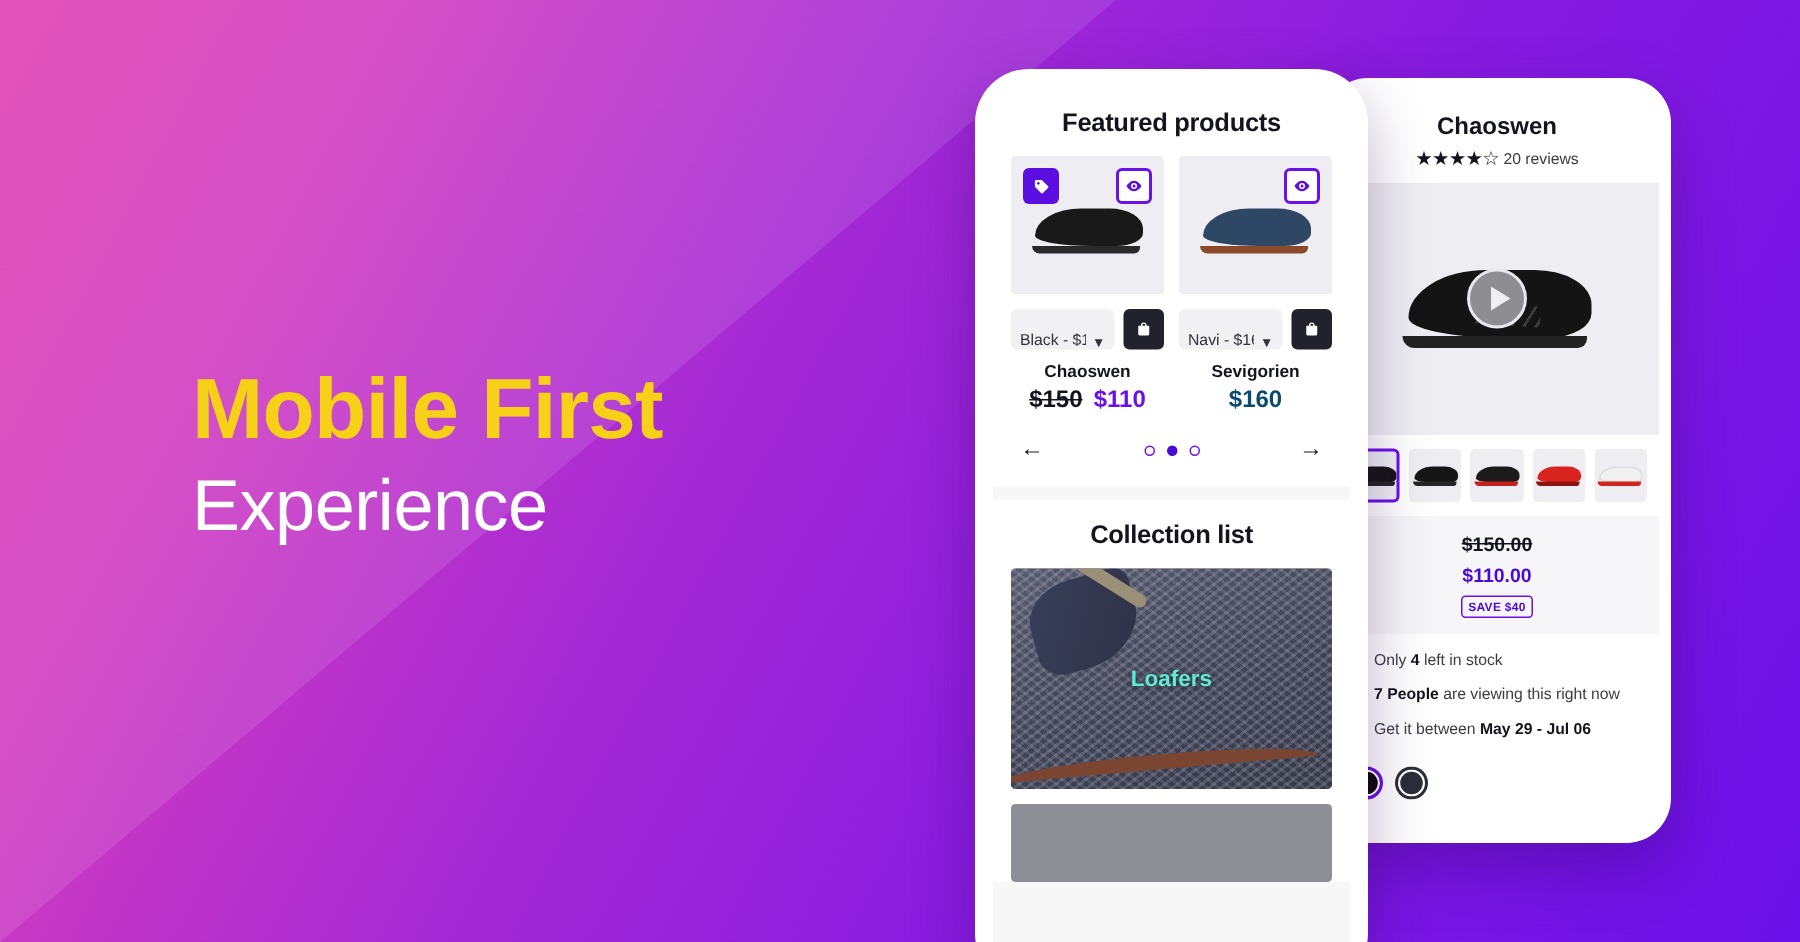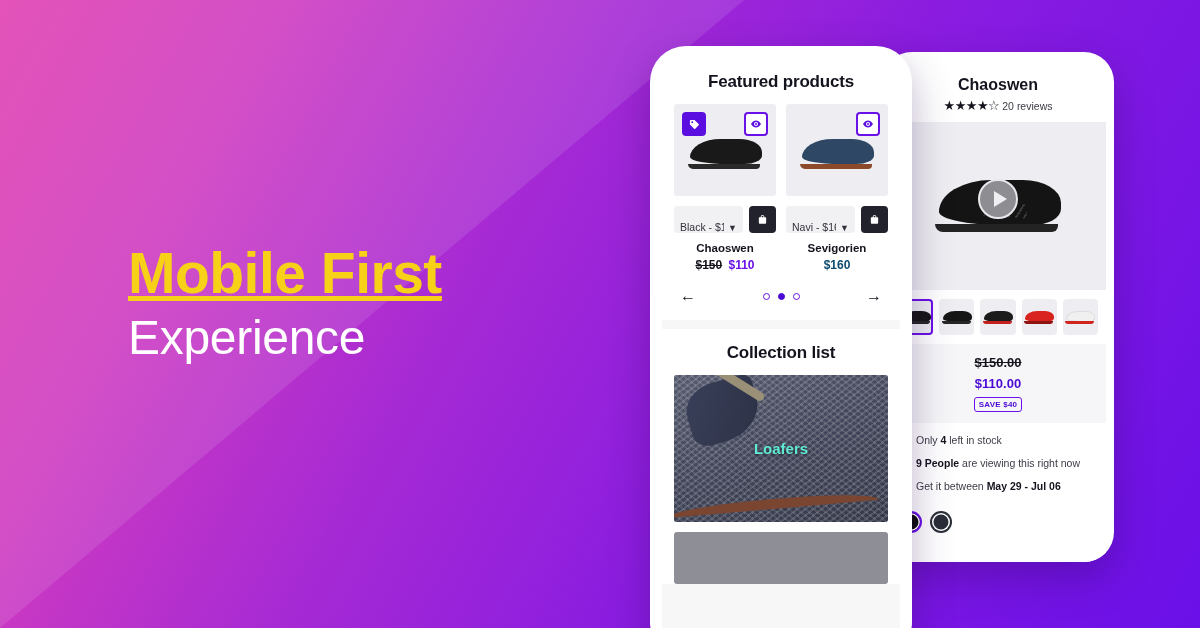--- a/index.html
+++ b/index.html
@@ -26,21 +26,20 @@
     position: absolute;
     left: 128px; top: 245px;
     width: 470px;
   }
   .headline h1 {
     font-size: 57px;
     line-height: 1.0;
     font-weight: 700;
     color: #f7d117;
     letter-spacing: -0.5px;
-    text-decoration: underline;
   }
   .headline h2 {
     margin-top: 12px;
     font-size: 48px;
     line-height: 1.0;
     font-weight: 400;
     color: #ffffff;
     letter-spacing: -0.3px;
   }
 
@@ -166,21 +165,21 @@
 
   .prod-name {
     text-align: center;
     font-size: 11.5px;
     font-weight: 700;
     color: #14141e;
     margin-top: 9px;
   }
   .prod-price {
     text-align: center;
-    font-size: 12px;
+    font-size: 16px;
     font-weight: 700;
     margin-top: 4px;
     color: #14141e;
   }
   .prod-price .old { text-decoration: line-through; color: #14141e; margin-right: 3px; }
   .prod-price .new { color: #6a10e8; }
 
   .carousel-nav {
     display: flex; align-items: center; justify-content: space-between;
     padding: 16px 18px 16px;
@@ -425,21 +424,21 @@
       <span class="save-badge">SAVE $40</span>
     </div>
 
     <div class="info-list">
       <div class="info-row">
         <span class="ic">🔥</span>
         <span><span>Only </span><b>4</b><span> left in stock</span></span>
       </div>
       <div class="info-row">
         <span class="ic">👁</span>
-        <span><b>9 People</b><span> are viewing this right now</span></span>
+        <span><b>7 People</b><span> are viewing this right now</span></span>
       </div>
       <div class="info-row">
         <span class="ic">🚚</span>
         <span><span>Get it between </span><b>May 29 - Jul 06</b></span>
       </div>
     </div>
 
     <div class="swatches">
       <div class="swatch s1"></div>
       <div class="swatch s2"></div>

